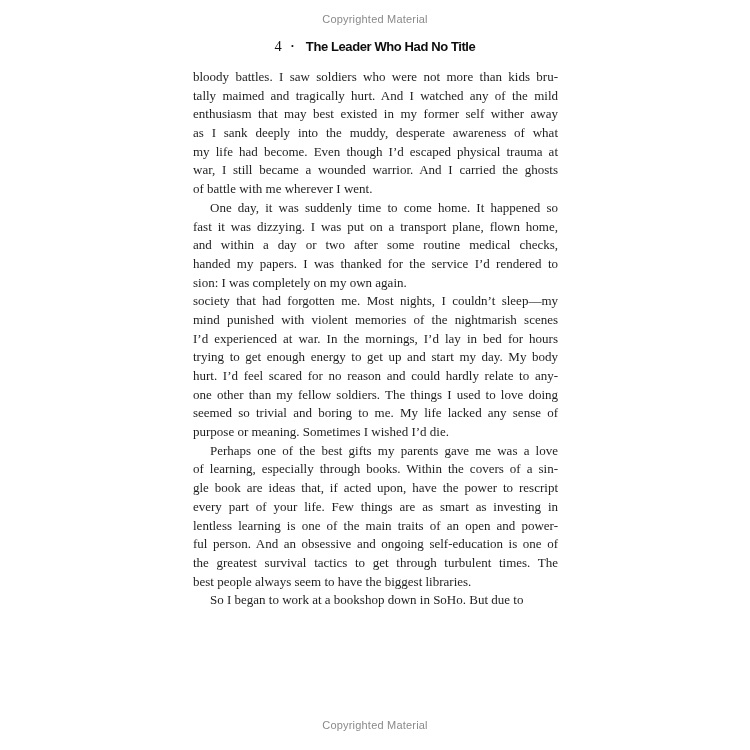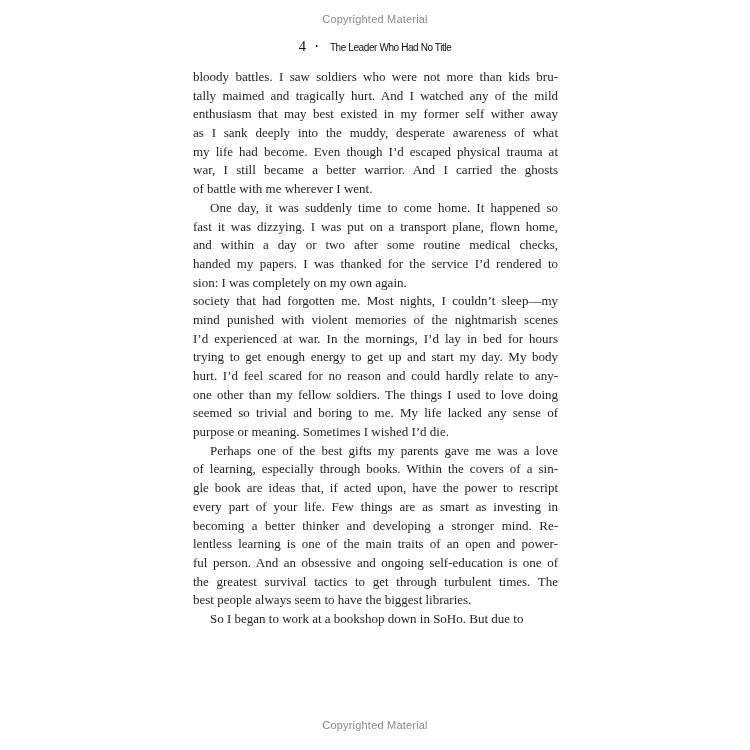--- a/index.html
+++ b/index.html
@@ -39,22 +39,22 @@
   .sep {
     font-family: "Liberation Sans", sans-serif;
     font-size: 12px;
     font-weight: 700;
     margin-right: 11px;
     position: relative;
     top: -1px;
   }
   .title {
     font-family: "Liberation Sans", sans-serif;
-    font-size: 10px;
-    font-weight: 400;
+    font-size: 13px;
+    font-weight: 700;
     letter-spacing: -0.4px;
     color: #0d0d0d;
   }
   .body-text {
     position: absolute;
     top: 68px; left: 193px;
     width: 365px;
     color: #1e1e1e;
   }
   .line {
@@ -83,40 +83,39 @@
     <span class="sep">·</span>
     <span class="title">The Leader Who Had No Title</span>
   </div>
 
   <div class="body-text">
       <div class="line just">bloody battles. I saw soldiers who were not more than kids bru-</div>
       <div class="line just">tally maimed and tragically hurt. And I watched any of the mild</div>
       <div class="line just">enthusiasm that may best existed in my former self wither away</div>
       <div class="line just">as I sank deeply into the muddy, desperate awareness of what</div>
       <div class="line just">my life had become. Even though I’d escaped physical trauma at</div>
-      <div class="line just">war, I still became a better warrior. And I carried the ghosts</div>
+      <div class="line just">war, I still became a wounded warrior. And I carried the ghosts</div>
       <div class="line">of battle with me wherever I went.</div>
       <div class="line just indent">One day, it was suddenly time to come home. It happened so</div>
       <div class="line just">fast it was dizzying. I was put on a transport plane, flown home,</div>
       <div class="line just">and within a day or two after some routine medical checks,</div>
       <div class="line just">handed my papers. I was thanked for the service I’d rendered to</div>
       <div class="line">sion: I was completely on my own again.</div>
       <div class="line just">society that had forgotten me. Most nights, I couldn’t sleep—my</div>
       <div class="line just">mind punished with violent memories of the nightmarish scenes</div>
       <div class="line just">I’d experienced at war. In the mornings, I’d lay in bed for hours</div>
       <div class="line just">trying to get enough energy to get up and start my day. My body</div>
       <div class="line just">hurt. I’d feel scared for no reason and could hardly relate to any-</div>
       <div class="line just">one other than my fellow soldiers. The things I used to love doing</div>
       <div class="line just">seemed so trivial and boring to me. My life lacked any sense of</div>
       <div class="line">purpose or meaning. Sometimes I wished I’d die.</div>
       <div class="line just indent">Perhaps one of the best gifts my parents gave me was a love</div>
       <div class="line just">of learning, especially through books. Within the covers of a sin-</div>
       <div class="line just">gle book are ideas that, if acted upon, have the power to rescript</div>
       <div class="line just">every part of your life. Few things are as smart as investing in</div>
-      <div class="line just">becoming a better thinker and developing a stronger mind. Re-</div>
       <div class="line just">lentless learning is one of the main traits of an open and power-</div>
       <div class="line just">ful person. And an obsessive and ongoing self-education is one of</div>
       <div class="line just">the greatest survival tactics to get through turbulent times. The</div>
       <div class="line">best people always seem to have the biggest libraries.</div>
       <div class="line indent">So I began to work at a bookshop down in SoHo. But due to</div>
     </div>
 
   <div class="copyright bottom">Copyrighted Material</div>
 
 </div>

